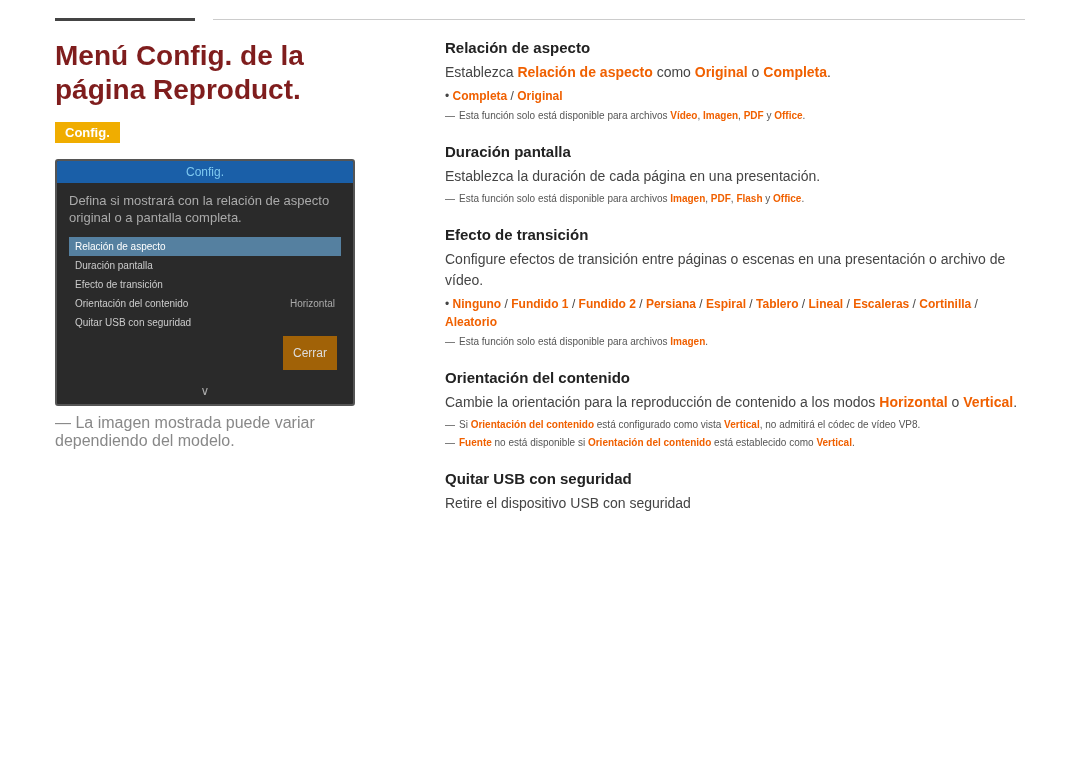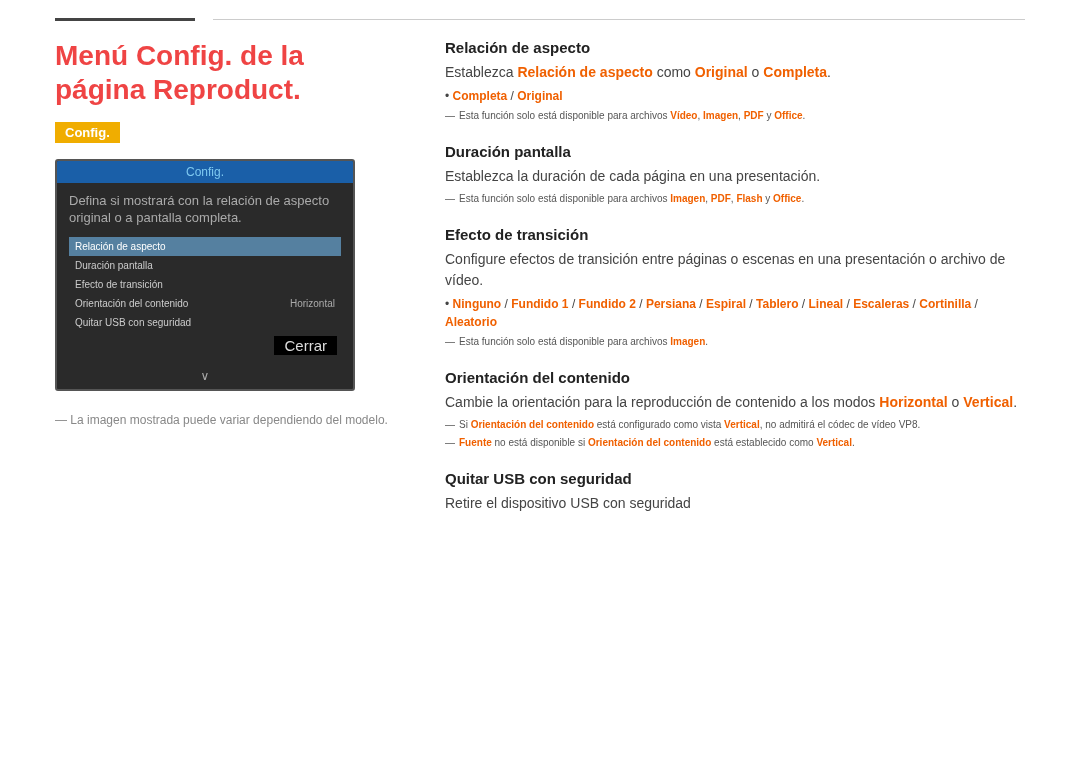--- a/index.html
+++ b/index.html
@@ -37,21 +37,21 @@
     }
 
     .left-column {
       width: 340px;
       flex-shrink: 0;
     }
 
     .page-title {
       font-size: 28px;
       font-weight: bold;
-      color: #ef4444;
+      color: #7f1d1d;
       margin-bottom: 16px;
       line-height: 1.2;
     }
 
     .config-badge {
       display: inline-block;
       background: #f0ad00;
       color: #fff;
       font-weight: bold;
       font-size: 13px;
@@ -109,39 +109,39 @@
     }
 
     .screen-button-row {
       display: flex;
       justify-content: flex-end;
       margin-top: 4px;
       padding-right: 4px;
     }
 
     .screen-cerrar-btn {
-      background: #000000;
+      background: #a16207;
       color: #ddd;
-      font-size: 15px;
-      padding: 1px 10px;
+      font-size: 12px;
+      padding: 10px 10px;
       border: none;
       cursor: pointer;
     }
 
     .screen-chevron {
       text-align: center;
       color: #aaa;
       font-size: 12px;
       padding: 4px 0 6px 0;
     }
 
     .footnote {
       color: #888;
-      font-size: 12px;
-      margin-top: 22px;
+      font-size: 16px;
+      margin-top: 8px;
     }
     .footnote::before {
       content: '— ';
     }
 
     .right-column {
       flex: 1;
     }
 
     .section {

